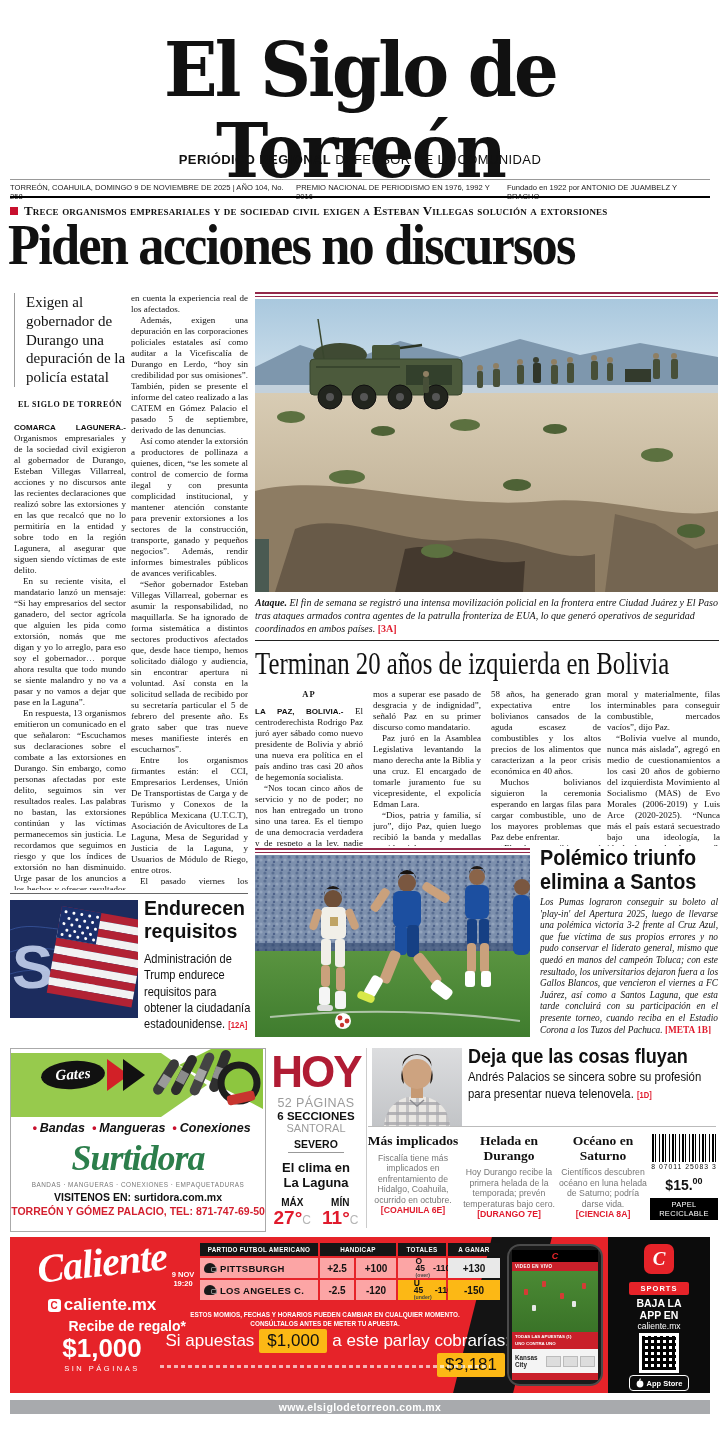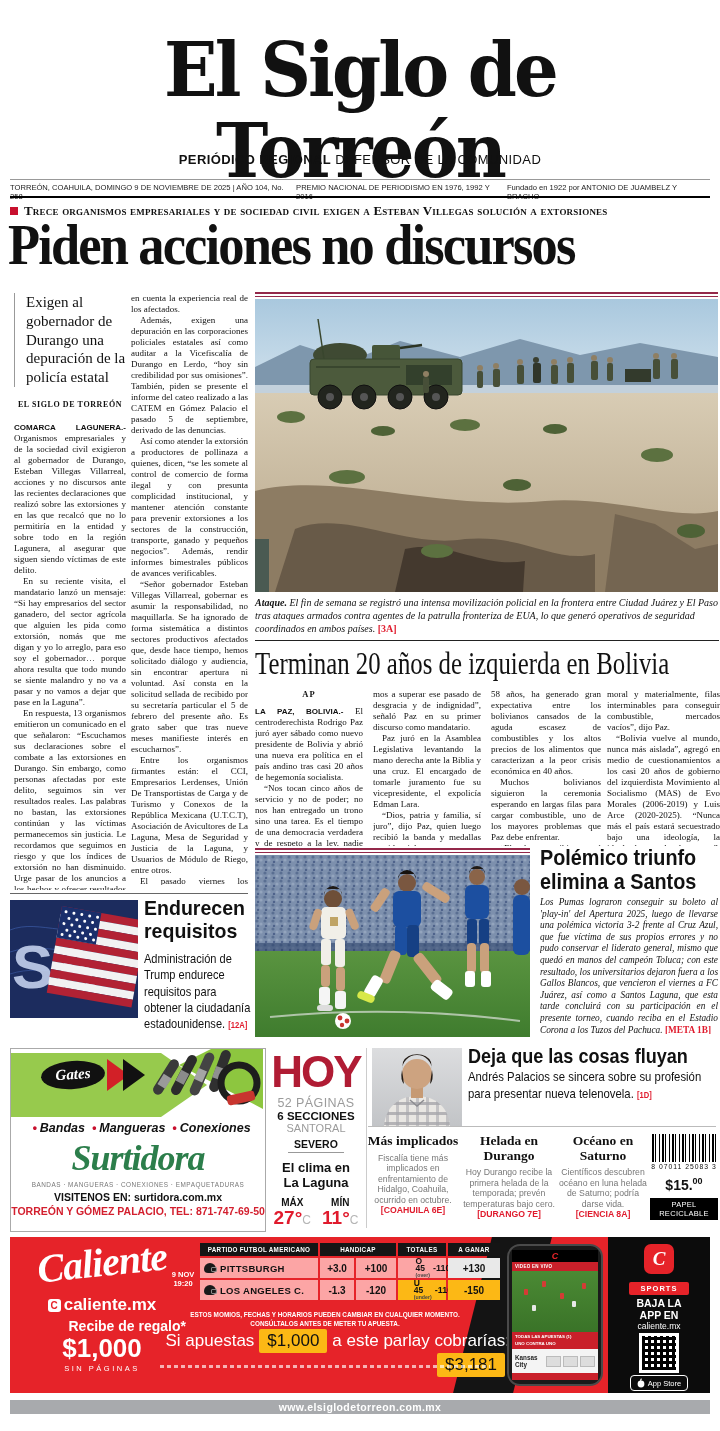--- a/index.html
+++ b/index.html
@@ -188,21 +188,21 @@
       color:#fff;font-style:italic;font-weight:bold;font-size:19px;line-height:30px;
       font-family:"Liberation Serif",serif;}
   #cal-right .sports{display:inline-block;background:#e62329;color:#fff;font-size:7.5px;font-weight:bold;
       letter-spacing:1px;padding:2px 12px;border-radius:2px;}
   #cal-right .baja{margin-top:3px;font-weight:bold;font-size:10.5px;line-height:11.5px;}
   #cal-right .csite{font-size:8.5px;}
   #cal-right .qr{width:34px;height:34px;margin:5px auto 4px;background:
       repeating-linear-gradient(0deg,#000 0 3px,transparent 3px 6px),
       repeating-linear-gradient(90deg,#000 0 3px,#fff 3px 6px);outline:3px solid #fff;}
   #cal-right .store{display:inline-flex;align-items:center;gap:3px;border:1px solid #fff;
-      border-radius:4px;padding:2px 6px;font-size:7.5px;font-weight:normal;}
+      border-radius:4px;padding:2px 6px;font-size:7.5px;font-weight:bold;}
 
   #footer{left:10px;top:1400px;width:700px;height:14px;background:#a8aaad;color:#fff;
           font-family:"Liberation Sans",sans-serif;font-weight:bold;font-size:10.5px;
           display:flex;align-items:center;justify-content:center;letter-spacing:.4px;}
 </style>
 </head>
 <body>
 
 <div id="page">
 
@@ -608,36 +608,36 @@
       <div class="h">TOTALES</div>
       <div class="h">A GANAR</div>
 
       <div class="date">
           <div><span>9 NOV</span><br><span>19:20</span></div>
         </div>
       <div class="c team">
           <span class="helm"></span>
           <span>PITTSBURGH</span>
         </div>
-      <div class="c">+3.0</div>
+      <div class="c">+2.5</div>
       <div class="c">+100</div>
       <div class="c tot">
           <span class="ov">
             <b>O 45</b>
             <i>(over)</i>
           </span>
           <span class="od">-110</span>
         </div>
       <div class="c lgt">+130</div>
 
       <div class="c team">
           <span class="helm"></span>
           <span>LOS ANGELES C.</span>
         </div>
-      <div class="c">-1.3</div>
+      <div class="c">-2.5</div>
       <div class="c">-120</div>
       <div class="c tot yel">
           <span class="ov">
             <b>U 45</b>
             <i>(under)</i>
           </span>
           <span class="od">-110</span>
         </div>
       <div class="c yel">-150</div>
     </div>

